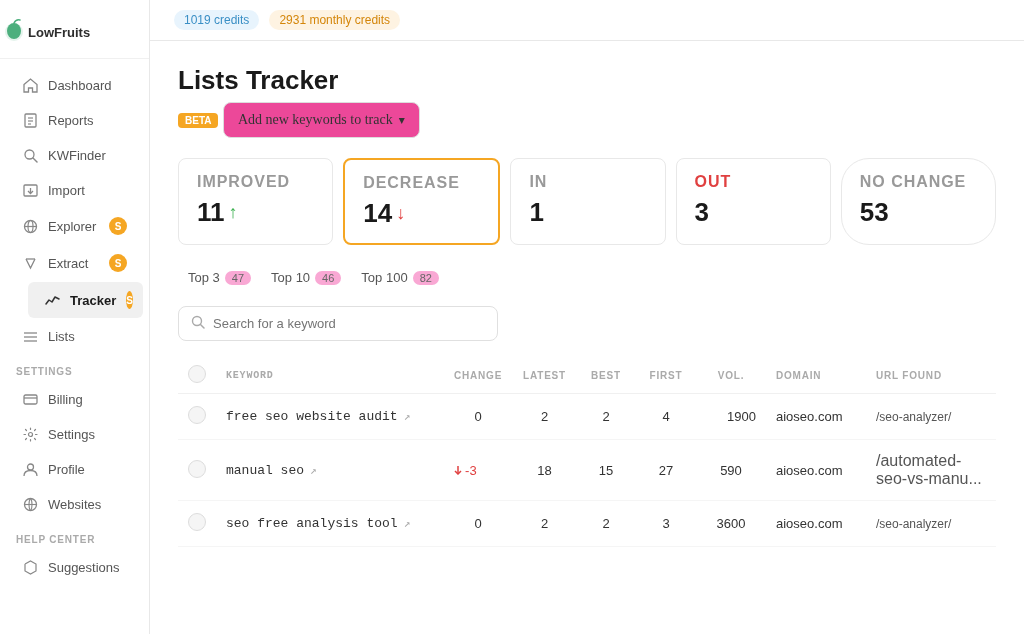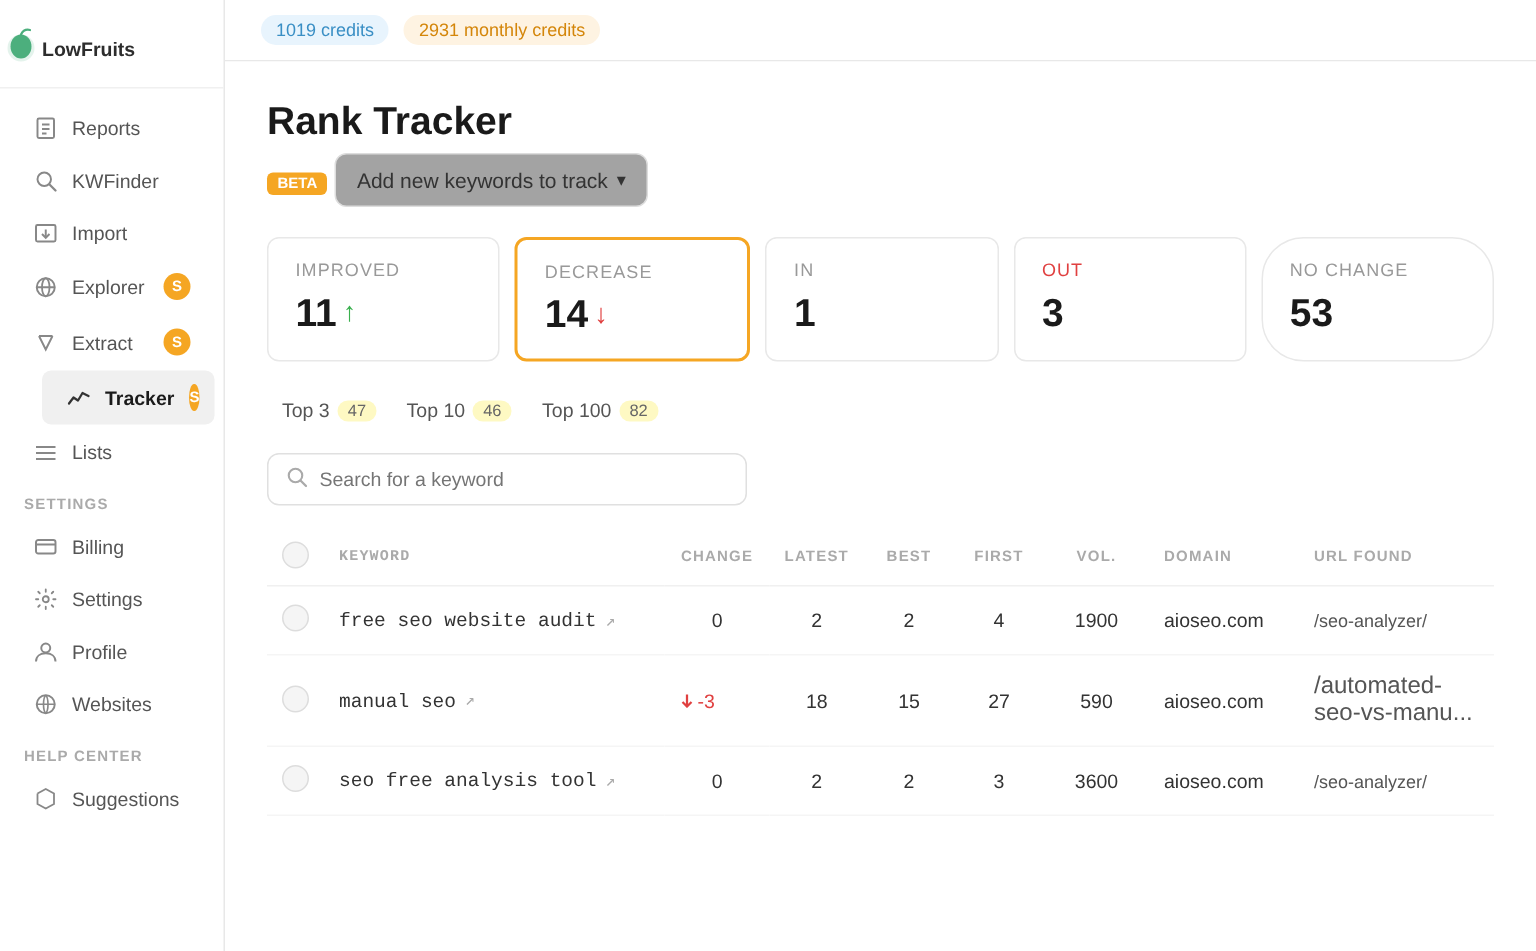--- a/index.html
+++ b/index.html
@@ -146,23 +146,24 @@
     .add-keywords-btn {
       display: inline-flex;
       align-items: center;
       gap: 6px;
       border: 1px solid #ddd;
       border-radius: 8px;
       padding: 9px 14px;
       font-size: 14px;
       font-weight: 500;
       color: #333;
-      background: #a3a3a3;
+      background: #ec4899;
       cursor: pointer;
       margin-bottom: 20px;
+      font-family: Liberation Serif, serif;
     }
 
     
     .stats-row {
       display: flex;
       gap: 0;
       margin-bottom: 20px;
     }
     .stat-card {
       flex: 1;
@@ -170,22 +171,22 @@
       border: 1px solid #e8e8e8;
       border-radius: 8px;
       padding: 14px 18px;
       margin-right: 10px;
     }
     .stat-card:last-child { margin-right: 0; border-radius: 28px; }
     .stat-card.highlighted {
       border: 2px solid #f5a623;
     }
     .stat-label {
-      font-size: 12px;
-      font-weight: 400;
+      font-size: 16px;
+      font-weight: 700;
       color: #999;
       text-transform: uppercase;
       letter-spacing: 0.06em;
       margin-bottom: 6px;
     }
     .stat-value {
       font-size: 26px;
       font-weight: 700;
       color: #1a1a1a;
       display: flex;
@@ -208,21 +209,21 @@
       align-items: center;
       gap: 5px;
       padding: 5px 10px;
       font-size: 13px;
       font-weight: 500;
       color: #555;
       cursor: pointer;
       border-radius: 6px;
     }
     .tab-count {
-      background: #fef9c3;
+      background: #f9a8d4;
       border-radius: 10px;
       padding: 1px 7px;
       font-size: 11px;
       color: #666;
       text-align: center;
     }
 
     
     .search-bar {
       display: flex;
@@ -318,20 +319,28 @@
       <path d="M14 7 Q16 3 20 4" stroke="#4caf7d" stroke-width="1.5" fill="none" stroke-linecap="round"></path>
     </svg>
     <span class="logo-text">LowFruits</span>
   </div>
 
   <div class="sidebar-nav">
 
     <div class="nav-item">
       <span class="nav-icon">
         <svg width="15" height="15" viewBox="0 0 15 15" fill="none">
+            <path d="M1 6.5L7.5 1 14 6.5V14H9.5V10H5.5V14H1V6.5Z" stroke="#888" stroke-width="1.3" fill="none"></path>
+          </svg>
+      </span>
+      <span class="nav-label">Dashboard</span>
+    </div>
+    <div class="nav-item">
+      <span class="nav-icon">
+        <svg width="15" height="15" viewBox="0 0 15 15" fill="none">
             <rect x="2" y="1" width="11" height="13" rx="1" stroke="#888" stroke-width="1.3"></rect>
             <line x1="5" y1="5" x2="10" y2="5" stroke="#888" stroke-width="1.2"></line>
             <line x1="5" y1="8" x2="10" y2="8" stroke="#888" stroke-width="1.2"></line>
             <line x1="5" y1="11" x2="8" y2="11" stroke="#888" stroke-width="1.2"></line>
           </svg>
       </span>
       <span class="nav-label">Reports</span>
     </div>
     <div class="nav-item">
       <span class="nav-icon">
@@ -448,21 +457,21 @@
 </nav>
 
 <div class="main">
 
   <div class="topbar">
     <span class="credit-badge">1019 credits</span>
     <span class="credit-badge monthly">2931 monthly credits</span>
   </div>
 
   <div class="page-content">
-    <h1 class="page-title">Rank Tracker</h1>
+    <h1 class="page-title">Lists Tracker</h1>
     <span class="beta-badge">BETA</span>
 
     <button class="add-keywords-btn">
       <span>Add new keywords to track</span>
       <span style="font-size:12px;">▾</span>
     </button>
 
     
     <div class="stats-row">
       <div class="stat-card">
@@ -550,21 +559,21 @@
     <td class="col-keyword">
       <span class="keyword-cell">
         <span>free seo website audit</span>
         <span class="trend-icon">↗</span>
       </span>
     </td>
     <td class="col-change" style="text-align:center;"><span>0</span></td>
     <td class="col-latest" style="text-align:center;">2</td>
     <td class="col-best" style="text-align:center;">2</td>
     <td class="col-first" style="text-align:center;">4</td>
-    <td class="col-vol" style="text-align:center;">1900</td>
+    <td class="col-vol" style="text-align:right;">1900</td>
     <td class="col-domain">aioseo.com</td>
     <td class="col-url" style="color:#555; font-size:12px;">/seo-analyzer/</td>
   </tr>
             <tr>
     <td class="col-check"><span class="row-checkbox"></span></td>
     <td class="col-keyword">
       <span class="keyword-cell">
         <span>manual seo</span>
         <span class="trend-icon">↗</span>
       </span>

